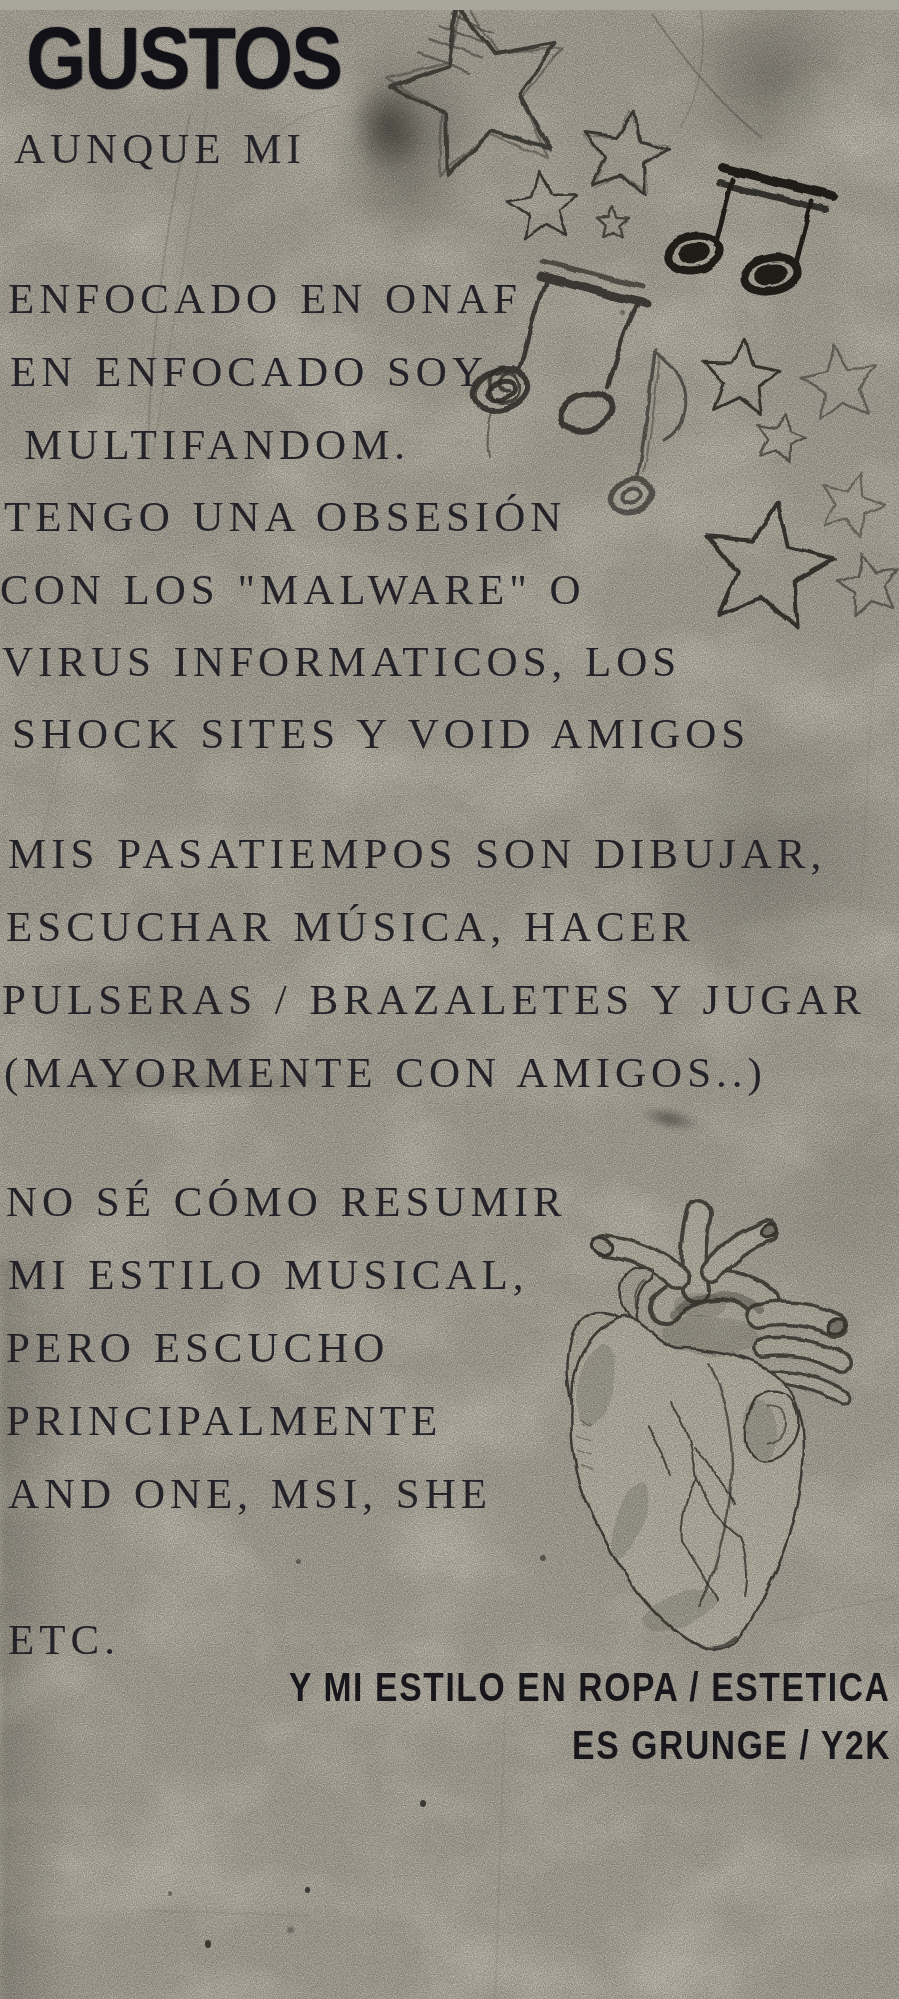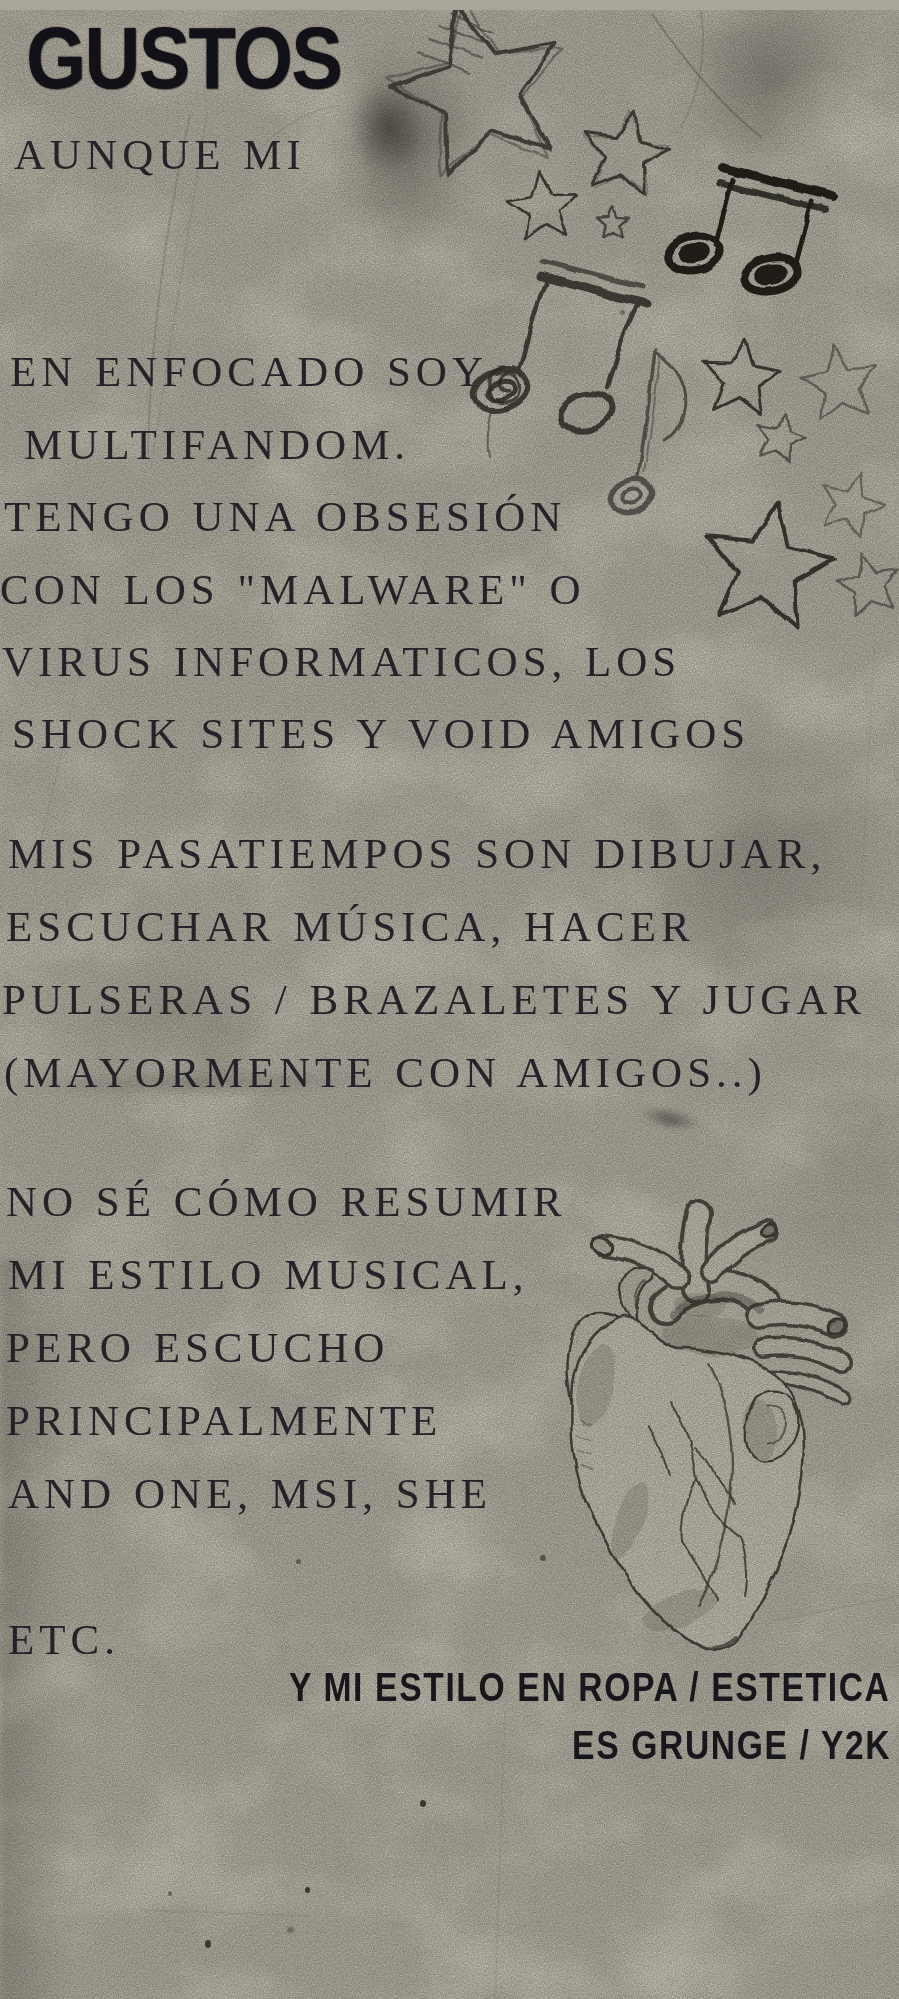--- a/index.html
+++ b/index.html
@@ -234,21 +234,22 @@
         <ellipse cx="120" cy="390" rx="40" ry="16" transform="rotate(-20 120 390)"></ellipse>
         <ellipse cx="70" cy="300" rx="14" ry="40" transform="rotate(18 70 300)"></ellipse>
         <ellipse cx="140" cy="85" rx="26" ry="12"></ellipse>
       </g>
       <path d="M20,200 l12,5 M18,215 l13,5 M18,230 l13,5 M20,245 l12,5" stroke="#45433c" stroke-width="1.3" opacity=".5" fill="none"></path>
     </g>
   </svg>
 
   <div class="title">GUSTOS</div>
 
-  <div class="txt" style="top:123px;left:14px;text-align:center;">AUNQUE MI</div>
+  <div class="txt" style="top:117px;left:14px;text-align:center;">AUNQUE MI</div>
+  <div class="txt" style="top:267px;left:8px;">ENFOCADO EN ONAF</div>
   <div class="txt" style="top:340px;left:10px;">EN ENFOCADO SOY</div>
   <div class="txt" style="top:413px;left:24px;">MULTIFANDOM.</div>
   <div class="txt" style="top:485px;left:4px;">TENGO UNA OBSESIÓN</div>
   <div class="txt" style="top:558px;left:0px;">CON LOS "MALWARE" O</div>
   <div class="txt" style="top:630px;left:2px;">VIRUS INFORMATICOS, LOS</div>
   <div class="txt" style="top:702px;left:12px;">SHOCK SITES Y VOID AMIGOS</div>
 
   <div class="txt" style="top:822px;left:8px;">MIS PASATIEMPOS SON DIBUJAR,</div>
   <div class="txt" style="top:895px;left:6px;">ESCUCHAR MÚSICA, HACER</div>
   <div class="txt" style="top:968px;left:2px;">PULSERAS / BRAZALETES Y JUGAR</div>

